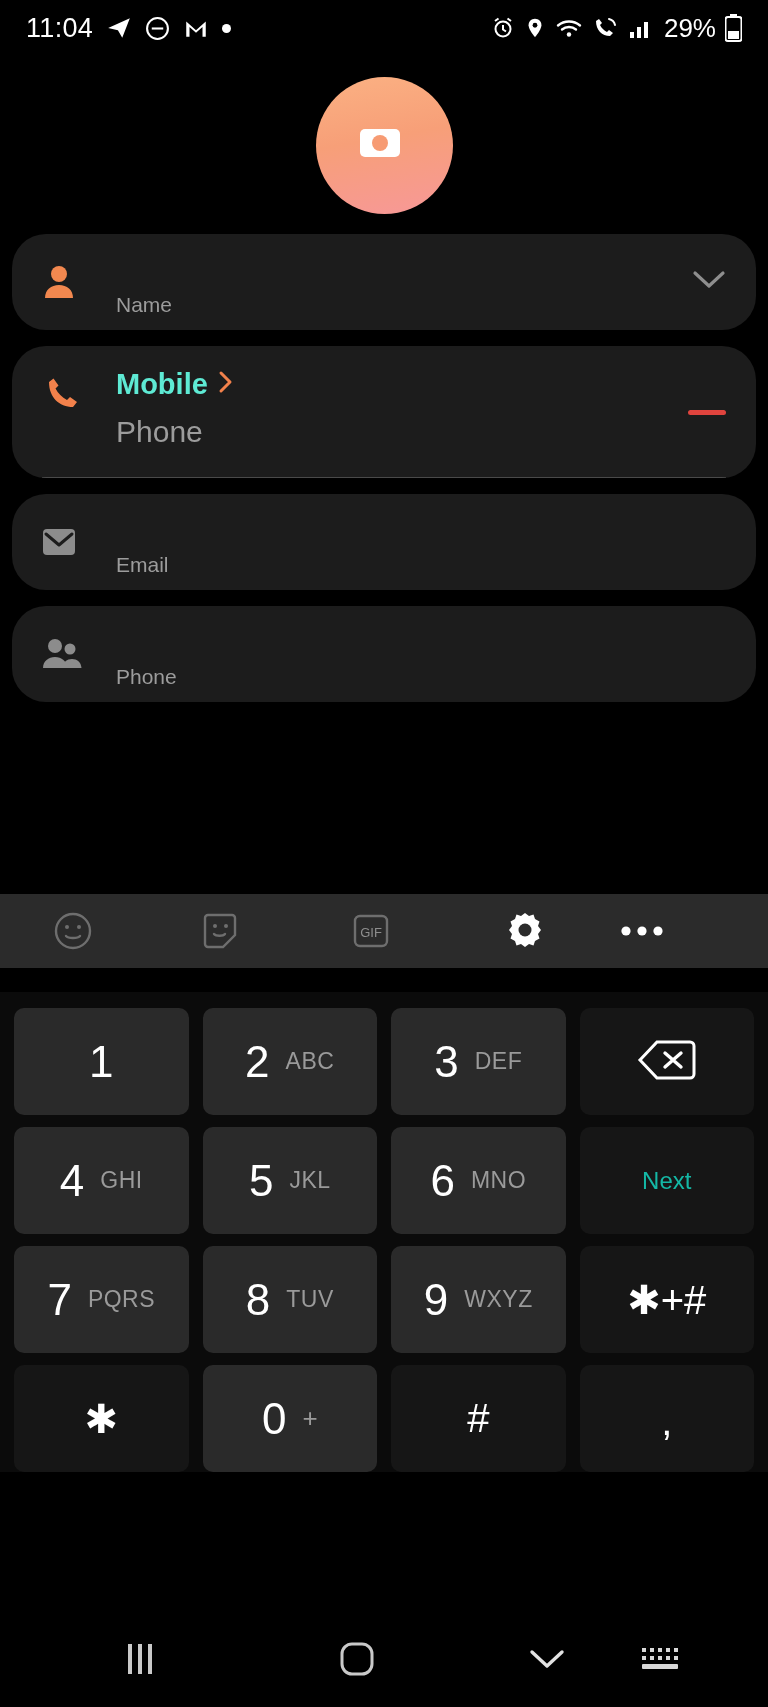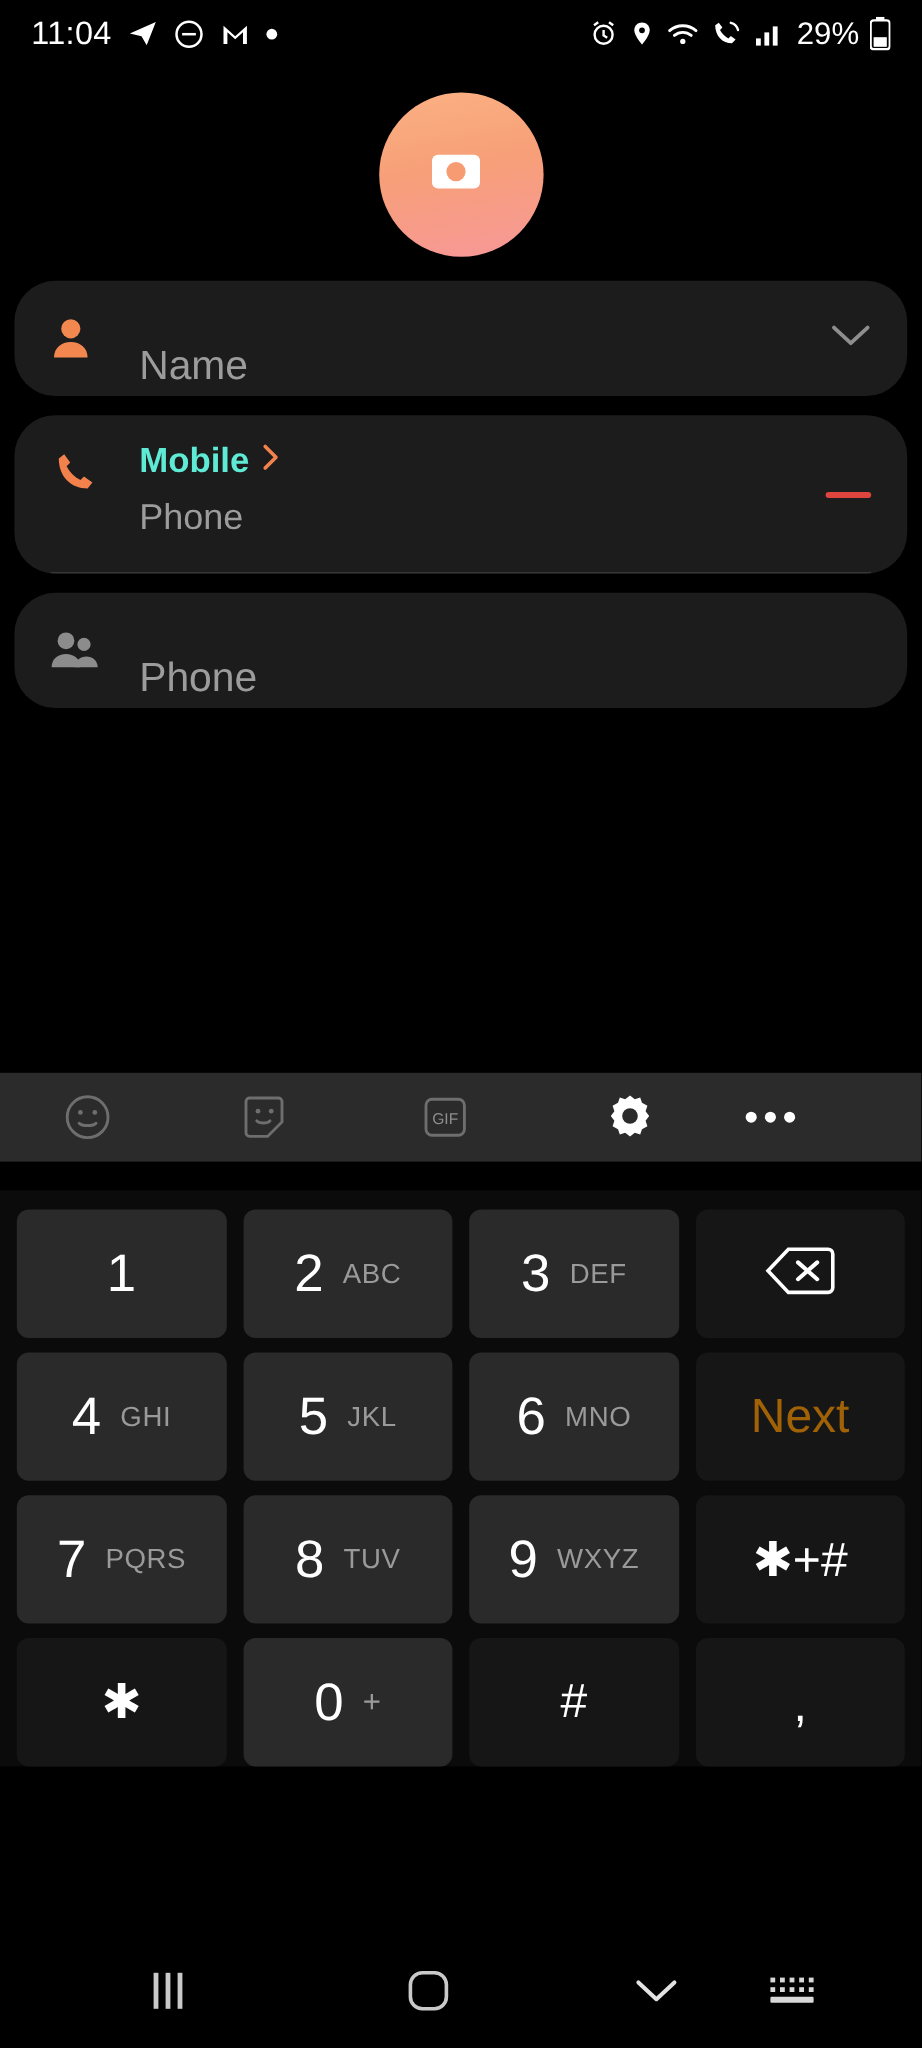--- a/index.html
+++ b/index.html
@@ -32,21 +32,21 @@
   }
 
   
   .form { padding: 0 12px; }
   .card {
     background: #1C1C1C; border-radius: 34px;
     margin-bottom: 16px; overflow: hidden;
   }
   .row { display: flex; align-items: center; min-height: 96px; padding: 0 30px; }
   .row-icon { width: 74px; flex: 0 0 74px; display: flex; align-items: center; }
-  .placeholder { color: #9C9C9C; font-size: 34px; margin-top: 46px; }
+  .placeholder { color: #9C9C9C; font-size: 21px; margin-top: 46px; }
   .chev-down { margin-left: auto; }
 
   
   .phone-block { padding: 22px 30px 0 30px; display: flex; }
   .phone-left { width: 74px; flex: 0 0 74px; padding-top: 8px; }
   .phone-mid { flex: 1; }
   .mobile-label {
     color: #5eead4; font-size: 29px; font-weight: 600;
     display: flex; align-items: center; gap: 10px;
   }
@@ -94,21 +94,21 @@
   }
   .key {
     background: #2A2A2A; border-radius: 10px;
     display: flex; align-items: center; justify-content: center;
     gap: 16px; cursor: pointer; user-select: none;
   }
   .key-fn { background: #161616; }
   .key-num { color: #fff; font-size: 44px; font-weight: 400; }
   .key-sub { color: #9A9A9A; font-size: 23px; letter-spacing: .5px; }
   .key-sym { color: #fff; font-size: 40px; font-weight: 500; }
-  .key-next { color: #a16207; font-size: 40px; }
+  .key-next { color: #14b8a6; font-size: 24px; }
   .key-comma { color: #fff; font-size: 40px; align-self: flex-end; padding-bottom: 28px; }
   .key-plus { color: #9A9A9A; font-size: 26px; }
   .key0 { background: #2A2A2A; }
 
   
   .navbar {
     position: absolute; left: 0; right: 0; bottom: 0; height: 96px;
     display: flex; align-items: center; background: #000;
   }
   .nav-item { display: flex; align-items: center; justify-content: center; }
@@ -239,20 +239,31 @@
           </div>
           <div class="phone-input">Phone</div>
         </div>
         <div class="minus-btn">
           <span class="minus-bar"></span>
         </div>
       </div>
       <div class="divider"></div>
     </div>
 
+    <div class="card">
+      <div class="row">
+        <span class="row-icon">
+          <svg width="34" height="28" viewBox="0 0 34 28">
+            <rect x="1" y="1" width="32" height="26" rx="4" fill="#8C8C8C"></rect>
+            <path d="M4 6l13 11L30 6" stroke="#1C1C1C" stroke-width="3" fill="none" stroke-linecap="round" stroke-linejoin="round"></path>
+          </svg>
+        </span>
+        <span class="placeholder">Email</span>
+      </div>
+    </div>
 
     <div class="card card-groups">
       <div class="row">
         <span class="row-icon">
           <svg width="40" height="34" viewBox="0 0 40 34">
             <circle cx="13" cy="9" r="7" fill="#8C8C8C"></circle>
             <path d="M1 31c0-7 5.5-11 12-11s12 4 12 11z" fill="#8C8C8C"></path>
             <circle cx="28" cy="12" r="5.5" fill="#8C8C8C"></circle>
             <path d="M20 31c1-6 5-9 10-9s9 3 9.5 9z" fill="#8C8C8C"></path>
           </svg>

